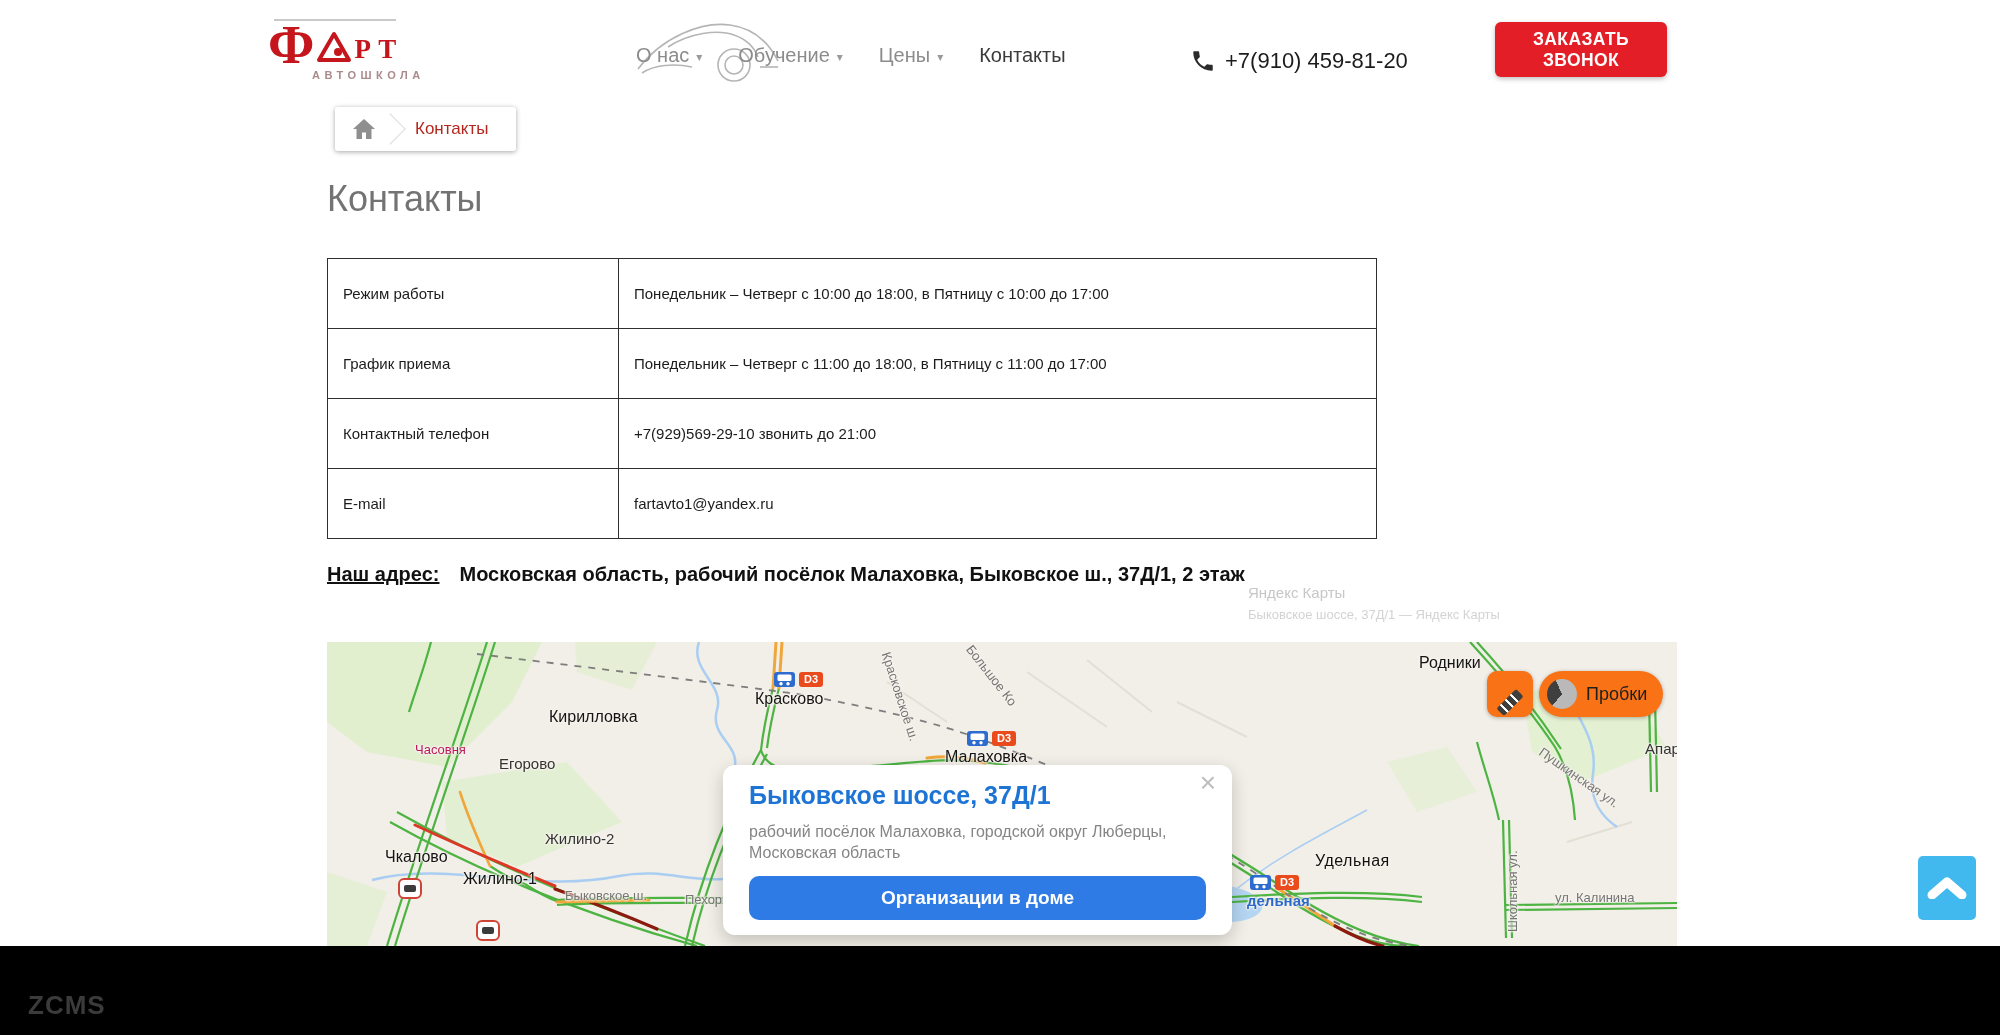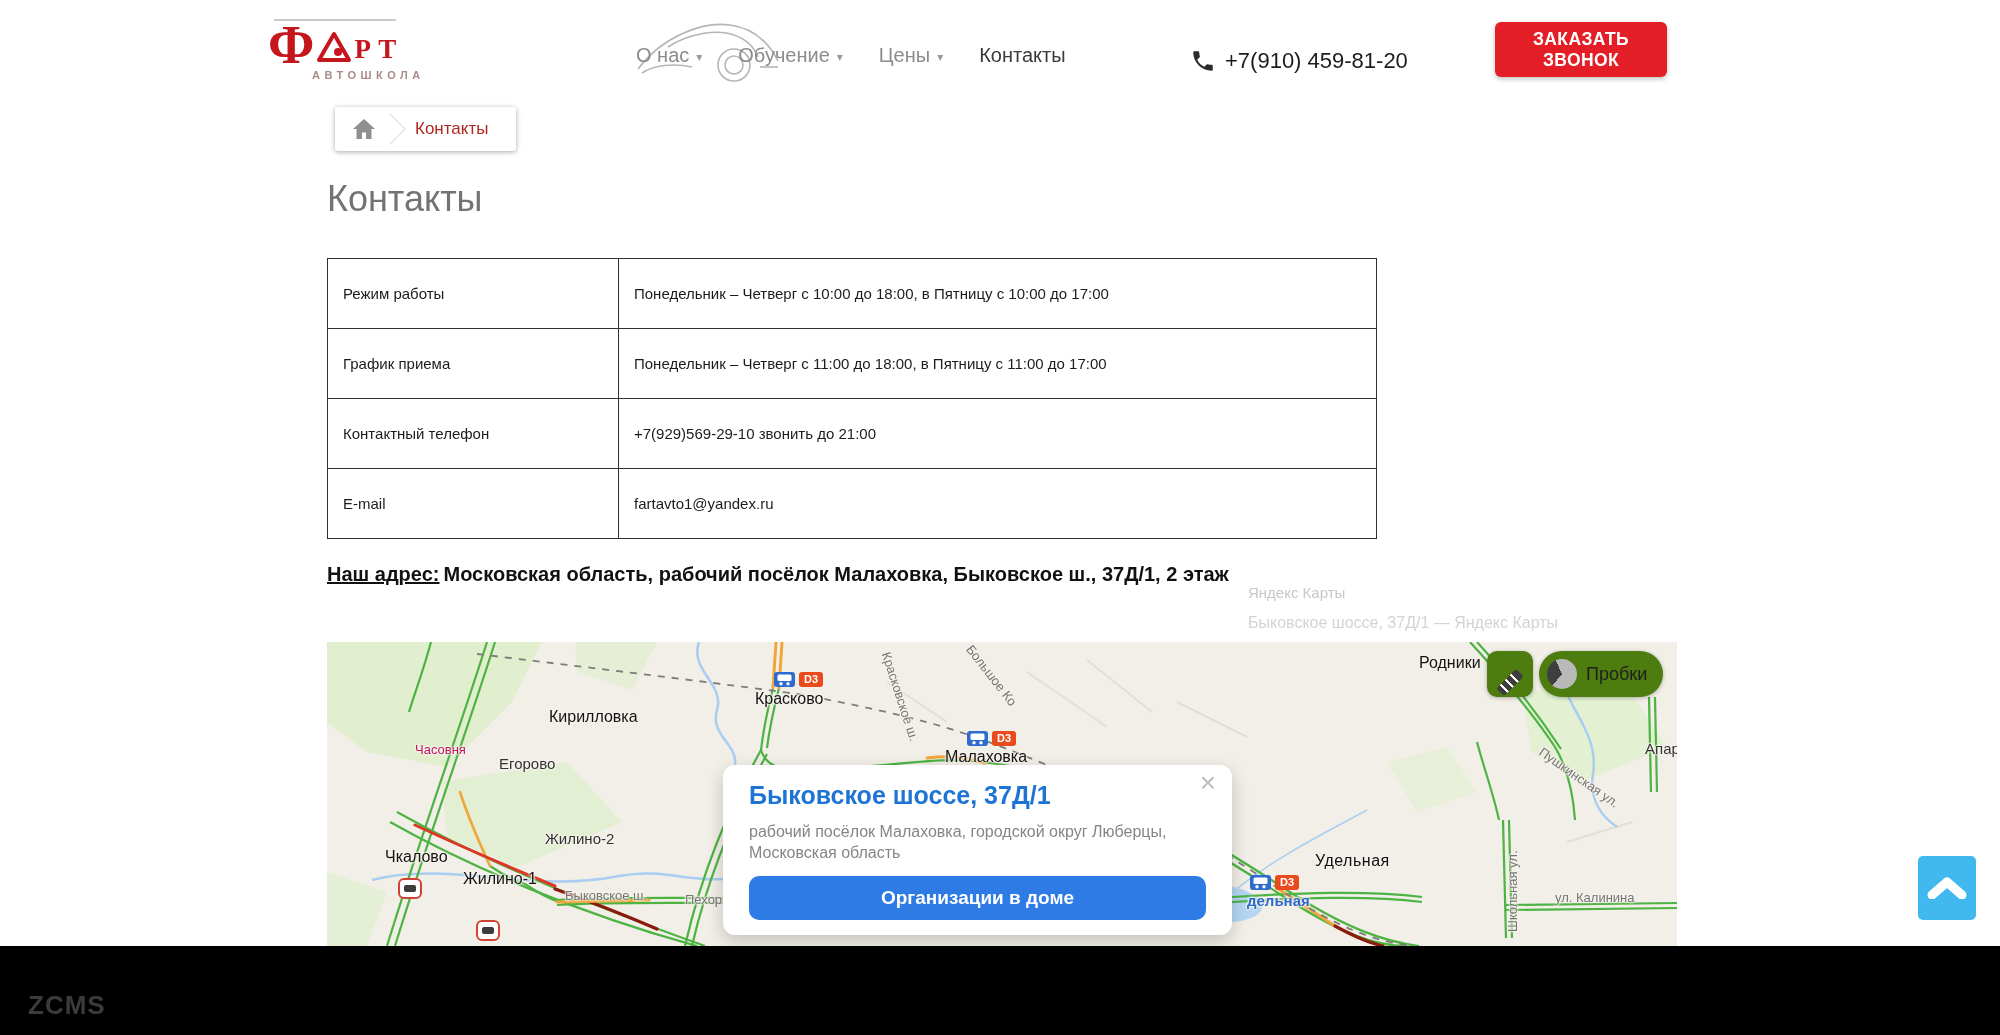--- a/index.html
+++ b/index.html
@@ -33,45 +33,45 @@
   .crumb-current { padding:0 28px 0 24px; font-size:17px; color:#b3281e; }
 
   
   .page-title { position:absolute; left:327px; top:178px; font-size:36px; font-weight:400; color:#737373; }
 
   .contacts-table { position:absolute; left:327px; top:258px; width:1050px; border-collapse:collapse; font-size:15px; color:#1c1c1c; }
   .contacts-table td { border:1px solid #2f2f2f; height:58px; vertical-align:top; padding:26px 15px; }
   .contacts-table td.lbl-cell { width:291px; }
 
   .address { position:absolute; left:327px; top:563px; font-size:20px; font-weight:bold; color:#111; white-space:nowrap; }
-  .address .address-label { text-decoration:underline; margin-right:4px; }
+  .address .address-label { text-decoration:underline; margin-right:20px; }
 
   .ghost { position:absolute; left:1248px; top:556px; white-space:nowrap; }
   .ghost-l1 { font-size:15px; font-weight:normal; color:#c7c7c7;margin-top:28px; }
-  .ghost-l2 { font-size:16px; color:#d3d3d3; margin-top:13px; }
+  .ghost-l2 { font-size:13px; color:#d3d3d3; margin-top:6px; }
 
   
   .map { position:absolute; left:327px; top:642px; width:1350px; height:304px; background:#f2efe8; overflow:hidden; cursor:grab; }
   .map svg.map-art { position:absolute; left:0; top:0; }
   .mlbl { position:absolute; white-space:nowrap; color:#2b2b2b;
           text-shadow:-1px 0 2px #f6f3ed, 1px 0 2px #f6f3ed, 0 -1px 2px #f6f3ed, 0 1px 2px #f6f3ed; }
   .lbl    { font-size:15px; color:#333; }
   .lbl-sm { font-size:13px; color:#be185d; }
   .lbl-md { font-size:16px; color:#141414; }
   .lbl-lg { font-size:16px; color:#101010; letter-spacing:.5px; }
   .lbl-road { font-size:13px; color:#757575; }
   .lbl-blue { font-size:15px; color:#2c69cc; font-weight:bold; }
 
   .station { position:absolute; display:flex; gap:4px; align-items:center; }
   .d3-badge { display:inline-block; background:#ea4b1d; color:#fff; font-size:11px; font-weight:bold; line-height:15px; padding:0 5px; border-radius:3px; }
 
   .camera { position:absolute; width:24px; height:21px; background:#fff; border:2px solid #cf4436; border-radius:6px; }
   .camera i { display:block; width:12px; height:7px; background:#3c3c3c; border-radius:2px; margin:5px auto 0; }
 
-  .map-btn { position:absolute; background:#4d7c0f; border:none; border-radius:10px; box-shadow:0 1px 4px rgba(0,0,0,.28); cursor:pointer; }
+  .map-btn { position:absolute; background:#f97316; border:none; border-radius:10px; box-shadow:0 1px 4px rgba(0,0,0,.28); cursor:pointer;margin-top:20px; }
   .ruler-btn { left:1160px; top:9px; width:46px; height:46px; }
   .ruler-glyph { display:block; width:28px; height:11px; background:#3e3e3e; border-radius:3px; margin:17px auto 0; transform:rotate(-45deg);
     background-image:linear-gradient(90deg, transparent 0 5px, #fff 5px 7px, transparent 7px 12px, #fff 12px 14px, transparent 14px 19px, #fff 19px 21px, transparent 21px); }
   .traffic-btn { left:1212px; top:9px; height:46px; border-radius:23px; display:flex; align-items:center; gap:9px; padding:0 16px 0 8px; }
   .traffic-circle { width:30px; height:30px; border-radius:50%; background:conic-gradient(from 220deg, #3f3f3f 0 115deg, #b9b9b9 115deg 360deg); }
   .traffic-label { font-size:18px; color:#1f1f1f; font-family:"Liberation Sans",sans-serif; }
 
   .popup { position:absolute; left:396px; top:123px; width:509px; height:170px; background:#fff; border-radius:12px; box-shadow:0 6px 18px rgba(0,0,0,.2); }
   .popup-title { position:absolute; left:26px; top:16px; font-size:25px; font-weight:bold; color:#1d74d4; }
   .popup-sub { position:absolute; left:26px; top:56px; width:430px; font-size:16px; line-height:21px; color:#858585; }

